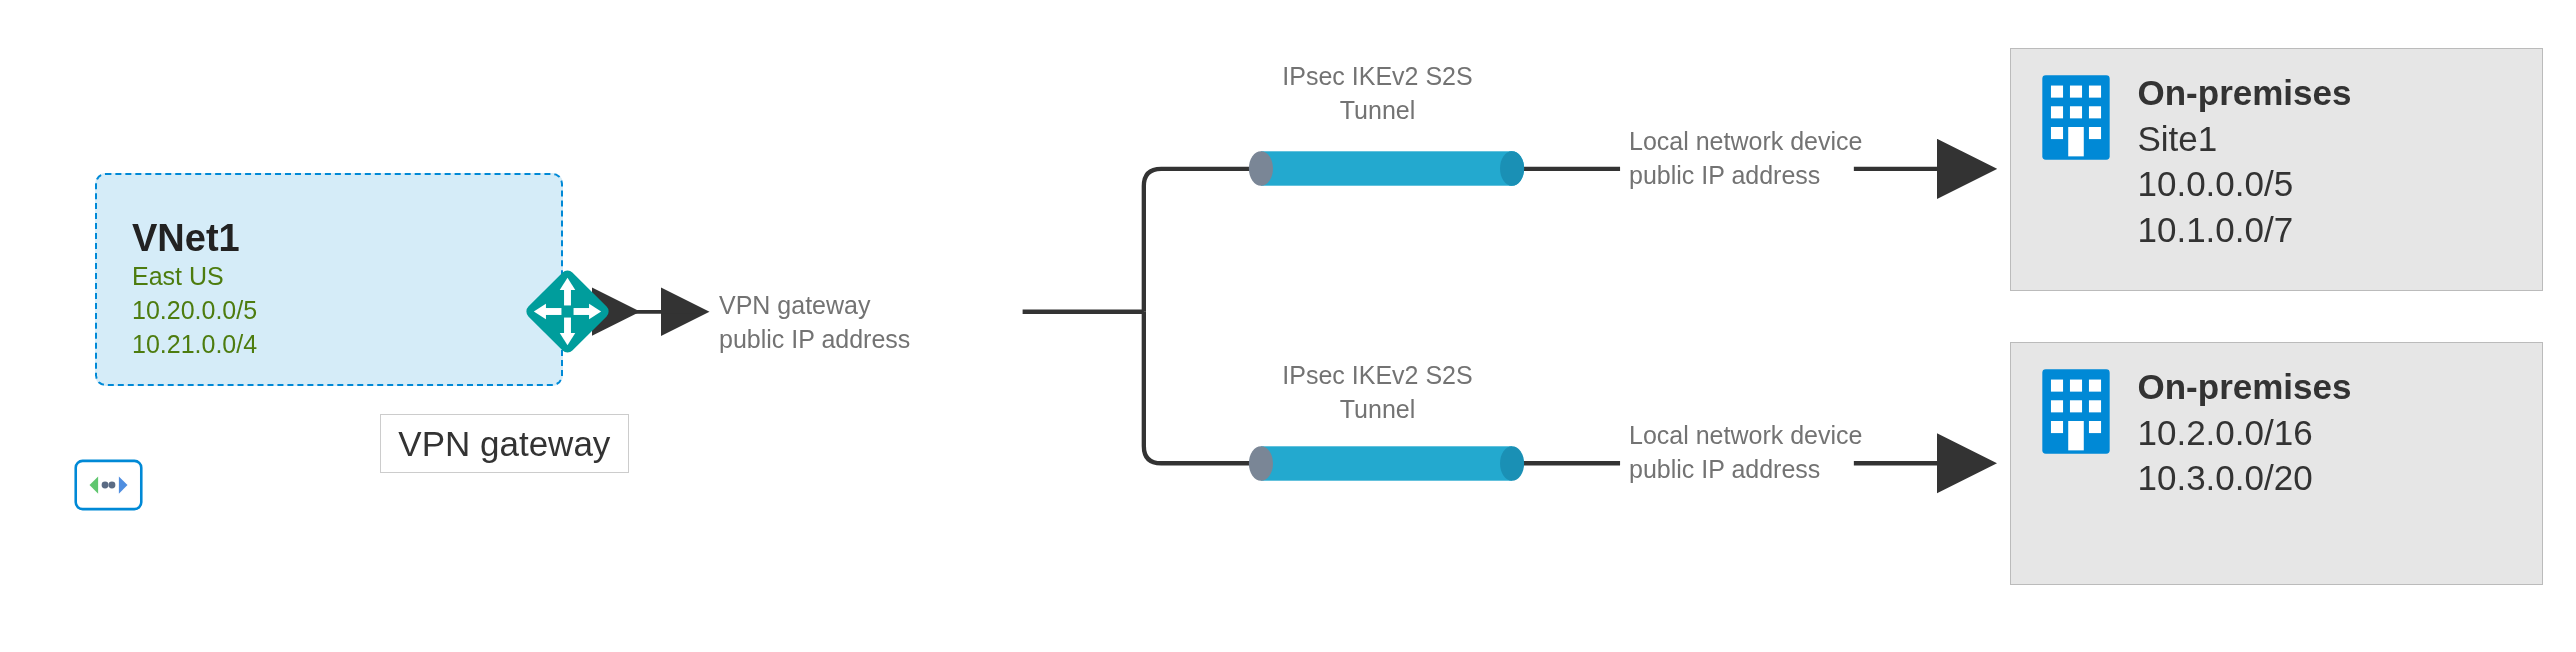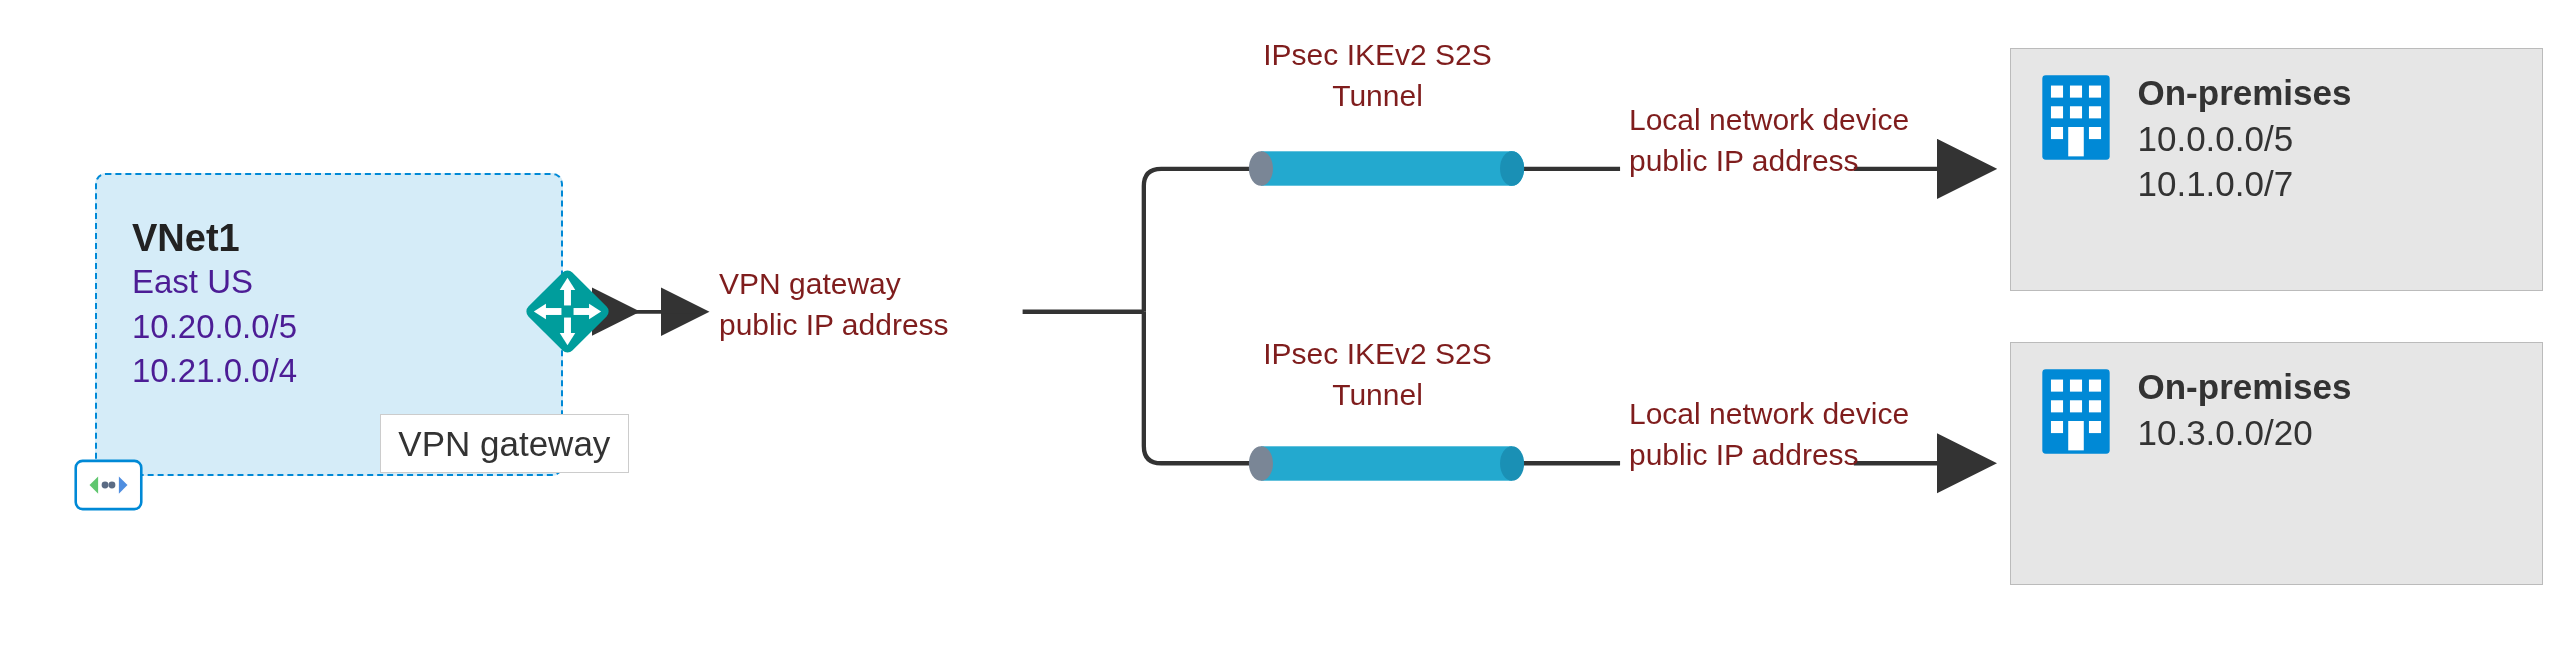--- a/index.html
+++ b/index.html
@@ -15,29 +15,29 @@
   }
   .abs { position: absolute; }
   .vnet-box {
     border: 2.6px dashed #0089d6;
     border-radius: 10.4px;
     background: #d5ecf8;
     box-sizing: border-box;
     padding: 42px 35px 35px 35px;
   }
   .vnet-title { font-size: 38px; font-weight: 700; color: #222; }
-  .vnet-line  { font-size: 33px; color: #4c1d95; line-height: 1.35; }
+  .vnet-line  { font-size: 25px; color: #4d7c0f; line-height: 1.35; }
   .vpn-label-box {
     background: #ffffff;
     border: 0.9px solid #ccc;
     padding: 8.7px 17.3px;
     font-size: 35px;
     color: #333;
   }
-  .text-lg { font-size: 30px; color: #7f1d1d; line-height: 1.35; }
+  .text-lg { font-size: 25px; color: #737373; line-height: 1.35; margin-top: 25px; }
   .onprem-box {
     background: #e6e6e6;
     border: 1.7px solid #bbb;
     box-sizing: border-box;
     padding: 21px 26px 21px 26px;
     display: flex;
     align-items: flex-start;
   }
   .onprem-text { font-size: 35px; color: #333; line-height: 1.3; margin-left: 22.5px; }
   .onprem-title { font-weight: 700; }
@@ -68,21 +68,21 @@
 
     <path d="M1320 360 L1320 515 Q1320 535 1340 535 L1445 535" fill="none" stroke="#333" stroke-width="5"></path>
 
     <line x1="1755" y1="195" x2="1870" y2="195" stroke="#333" stroke-width="5"></line>
     <line x1="2140" y1="195" x2="2295" y2="195" stroke="#333" stroke-width="5" marker-end="url(#arrowR)"></line>
 
     <line x1="1755" y1="535" x2="1870" y2="535" stroke="#333" stroke-width="5"></line>
     <line x1="2140" y1="535" x2="2295" y2="535" stroke="#333" stroke-width="5" marker-end="url(#arrowR)"></line>
   </svg>
 
-  <div class="abs vnet-box" style="left:95px; top:173px; width:468px; height:303px">
+  <div class="abs vnet-box" style="left:95px; top:173px; width:468px; height:213px">
     <div class="vnet-title">VNet1</div>
     <div class="vnet-line">East US</div>
     <div class="vnet-line">10.20.0.0/5</div>
     <div class="vnet-line">10.21.0.0/4</div>
   </div>
 
   <svg class="abs" style="left:74px; top:459px" width="69" height="52" viewBox="0 0 80 60">
     <rect x="2" y="2" width="76" height="56" rx="8" ry="8" fill="#fff" stroke="#0089d6" stroke-width="3"></rect>
     <path d="M18 30 L28 20 L28 40 Z" fill="#60c66f"></path>
     <path d="M62 30 L52 20 L52 40 Z" fill="#4f8ee0"></path>
@@ -155,20 +155,21 @@
         <rect x="16" y="42" width="14" height="14"></rect>
         <rect x="38" y="42" width="14" height="14"></rect>
         <rect x="60" y="42" width="14" height="14"></rect>
         <rect x="16" y="66" width="14" height="14"></rect>
         <rect x="60" y="66" width="14" height="14"></rect>
         <rect x="36" y="66" width="18" height="34"></rect>
       </g>
     </svg>
     <div class="onprem-text">
       <div class="onprem-title">On-premises</div>
+      <div>Site1</div>
       <div>10.0.0.0/5</div>
       <div>10.1.0.0/7</div>
     </div>
   </div>
 
   <div class="abs onprem-box" style="left:2010px; top:342px; width:533px; height:243px">
     <svg width="78" height="95" viewBox="0 0 90 110">
       <rect x="6" y="6" width="78" height="98" rx="4" fill="#0089d6"></rect>
       <g fill="#ffffff">
         <rect x="16" y="18" width="14" height="14"></rect>
@@ -177,18 +178,19 @@
         <rect x="16" y="42" width="14" height="14"></rect>
         <rect x="38" y="42" width="14" height="14"></rect>
         <rect x="60" y="42" width="14" height="14"></rect>
         <rect x="16" y="66" width="14" height="14"></rect>
         <rect x="60" y="66" width="14" height="14"></rect>
         <rect x="36" y="66" width="18" height="34"></rect>
       </g>
     </svg>
     <div class="onprem-text">
       <div class="onprem-title">On-premises</div>
+      <div>10.2.0.0/16</div>
       <div>10.3.0.0/20</div>
     </div>
   </div>
 
 </div>
 
 
 </body></html>

